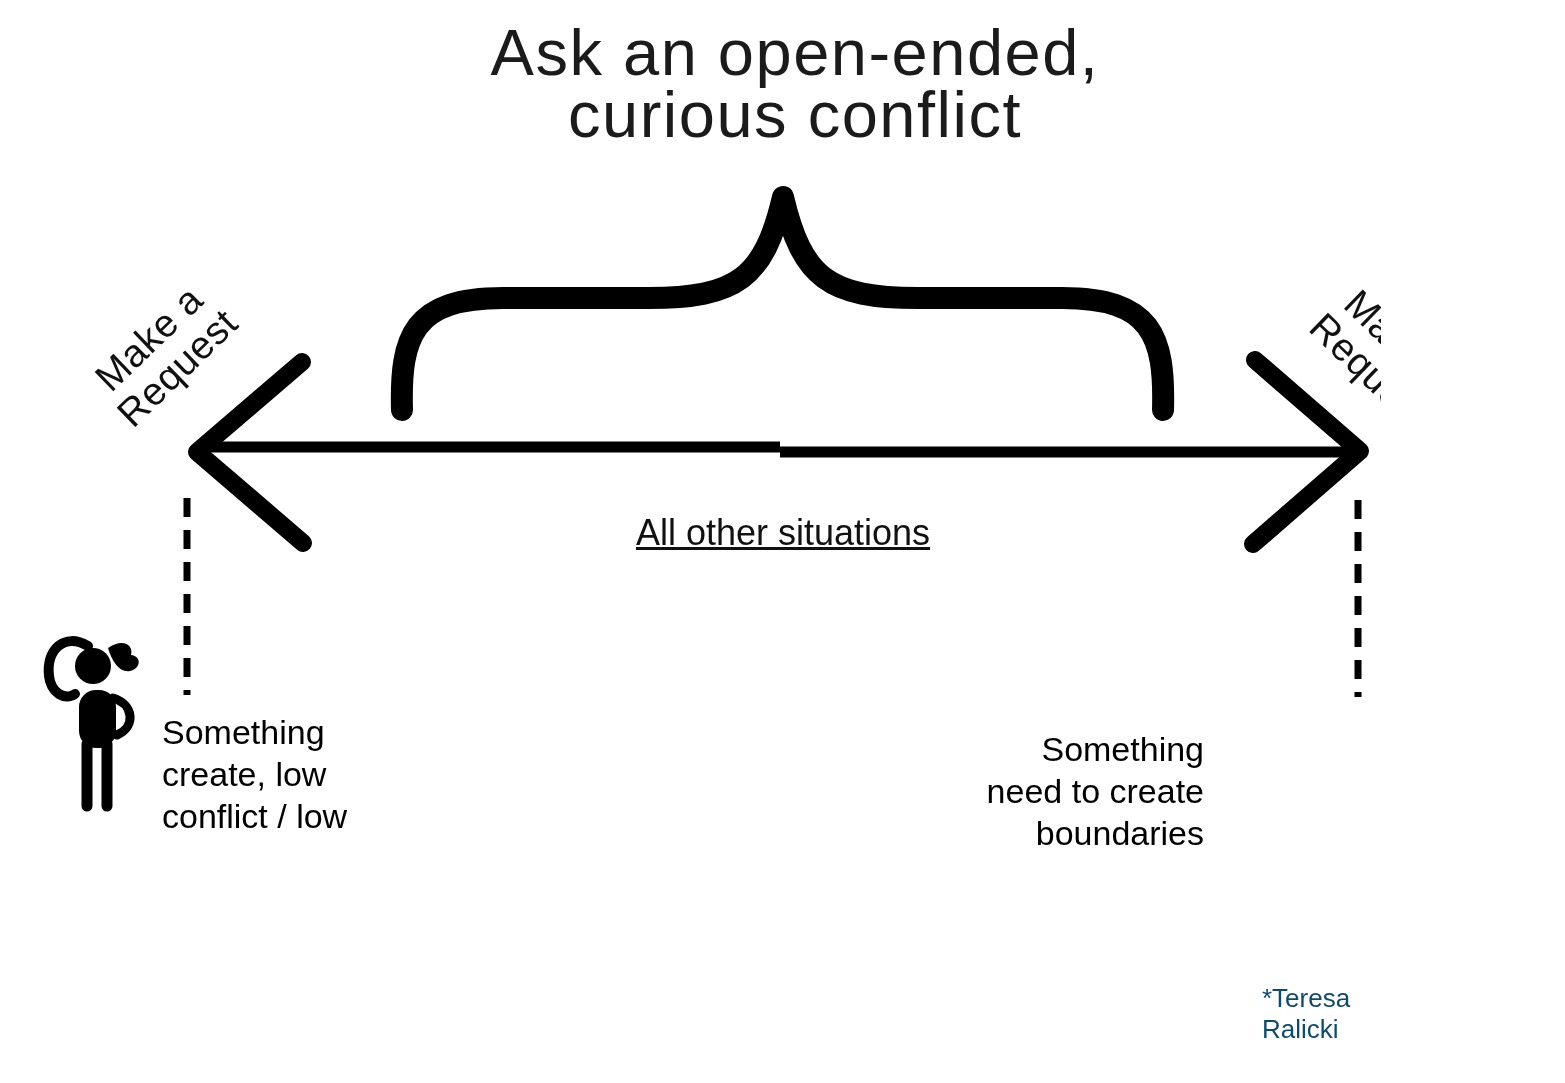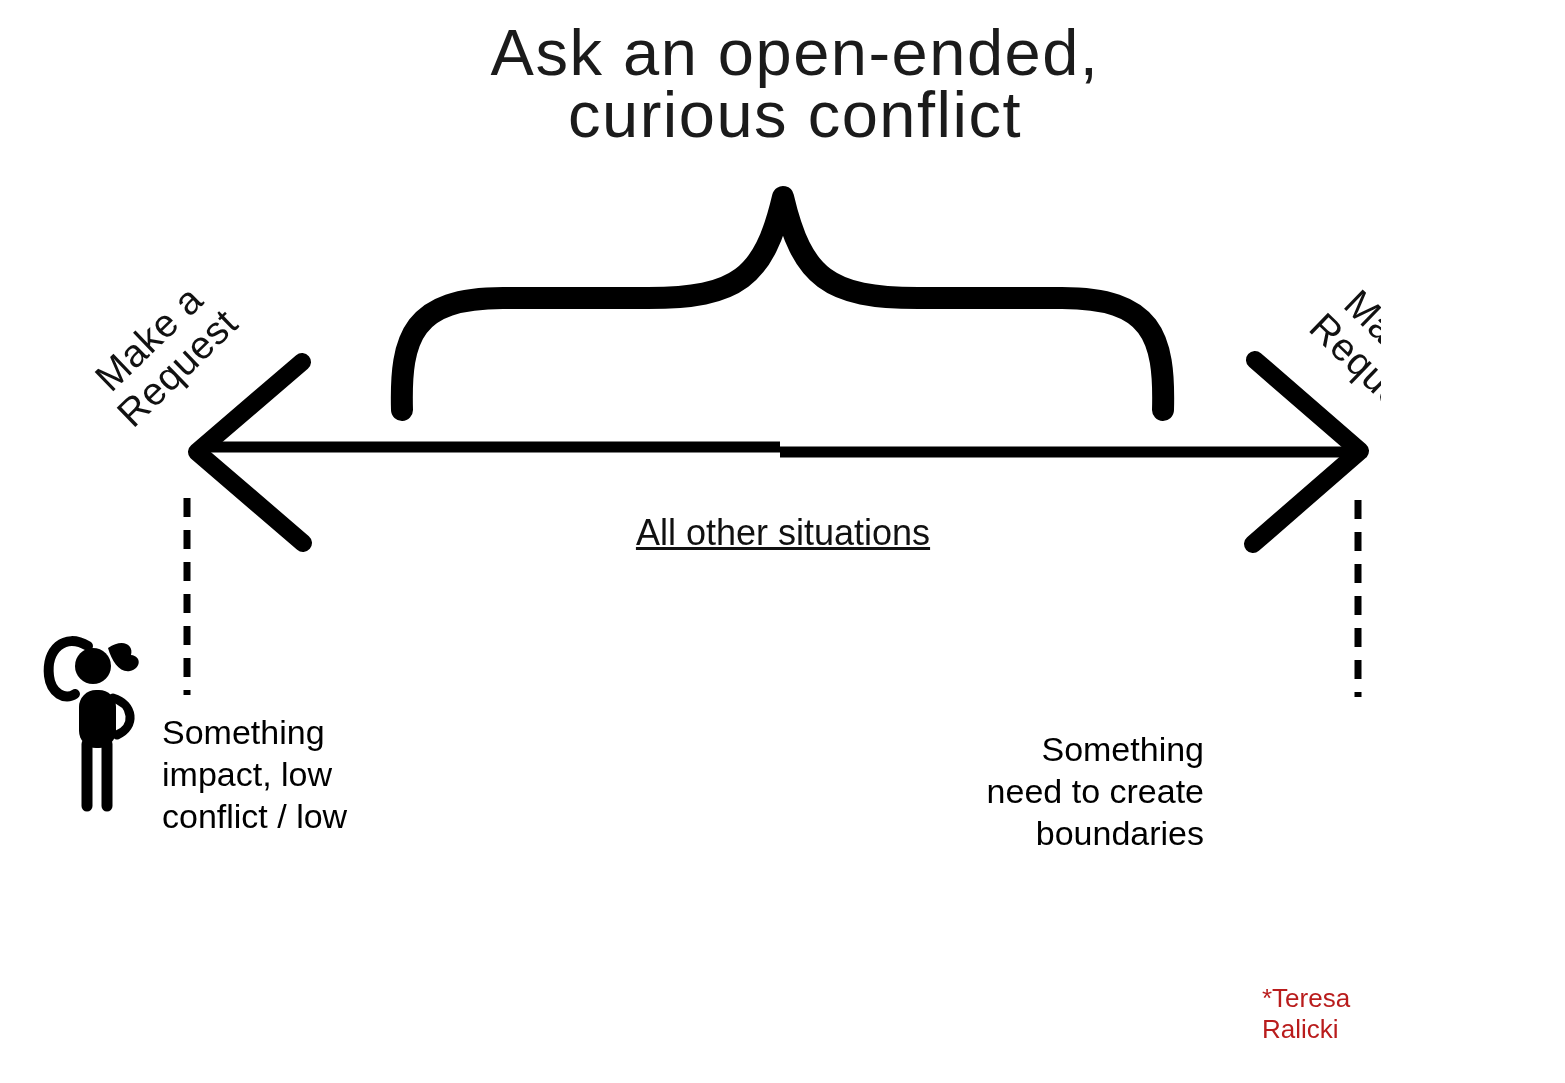--- a/index.html
+++ b/index.html
@@ -49,21 +49,21 @@
     font-size: 34px;
     line-height: 42px;
     color: #000000;
   }
   .desc-left  { left: 162px; top: 711px; text-align: left; }
   .desc-right { right: 177px; top: 728px; text-align: right; }
   .attribution {
     left: 1262px;
     top: 983px;
     font-size: 26px;
-    color: #b91c1c;
+    color: #0c4a6e;
   }
   svg.layer { position: absolute; inset: 0; }
 </style>
 </head>
 <body>
 
 <div class="canvas">
 
   <svg class="layer" width="1565" height="1083" viewBox="0 0 1565 1083">
 
@@ -122,21 +122,21 @@
   </div>
   <div class="abs rot-label rot-right">
     <div>Make a</div>
     <div>Request</div>
   </div>
 
   <div class="abs center-label">All other situations</div>
 
   <div class="abs desc desc-left">
     <div>Something</div>
-    <div>impact, low</div>
+    <div>create, low</div>
     <div>conflict / low</div>
   </div>
 
   <div class="abs desc desc-right">
     <div>Something</div>
     <div>need to create</div>
     <div>boundaries</div>
   </div>
 
   <div class="abs attribution">*Teresa Ralicki</div>

